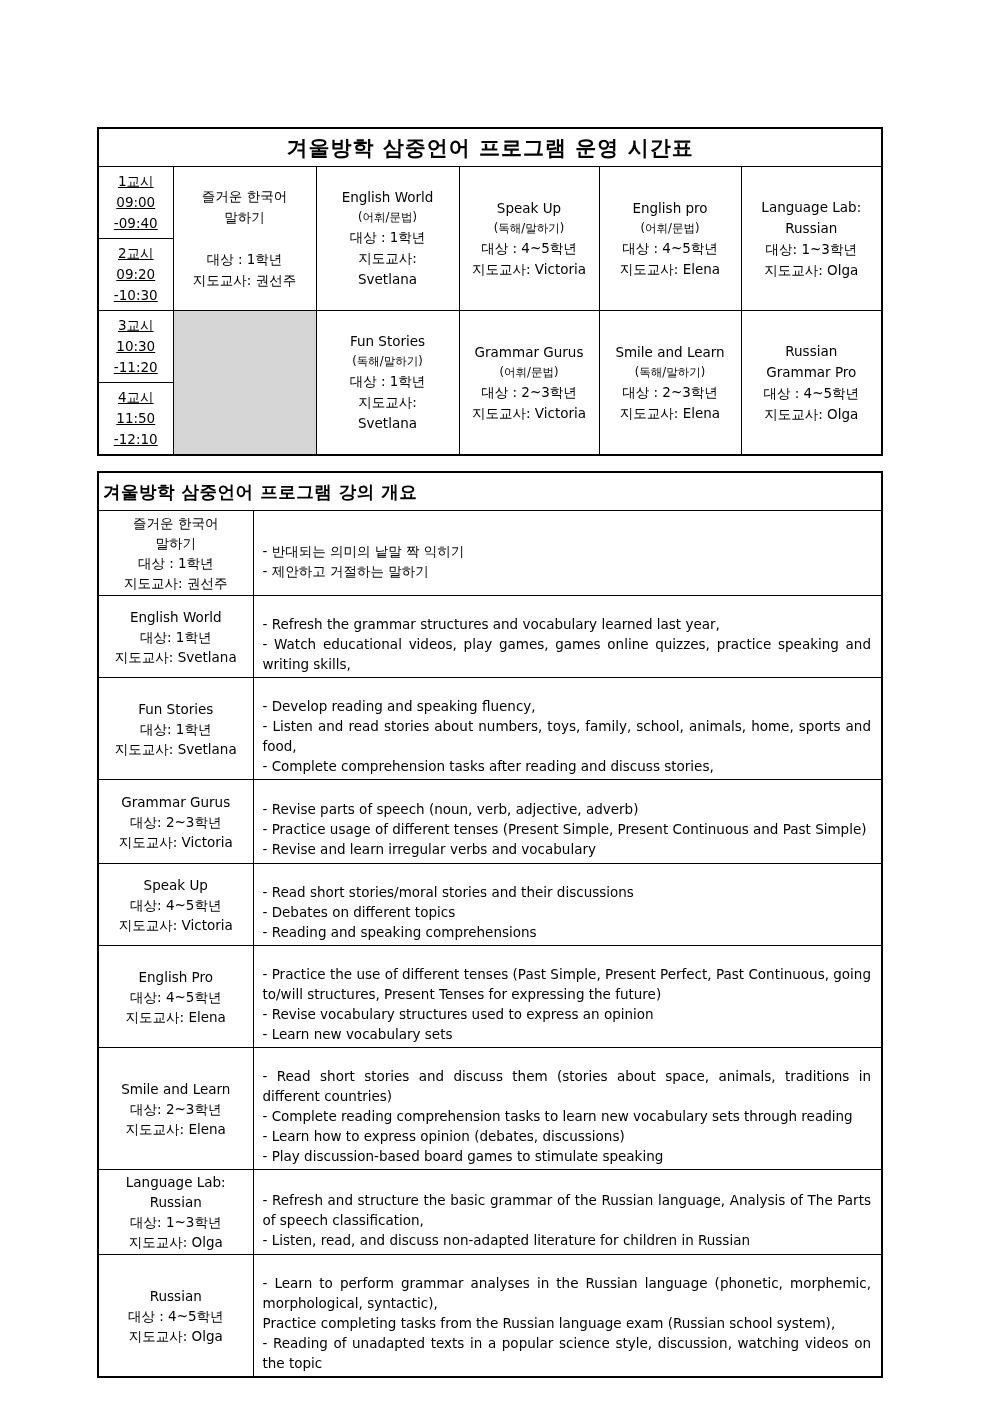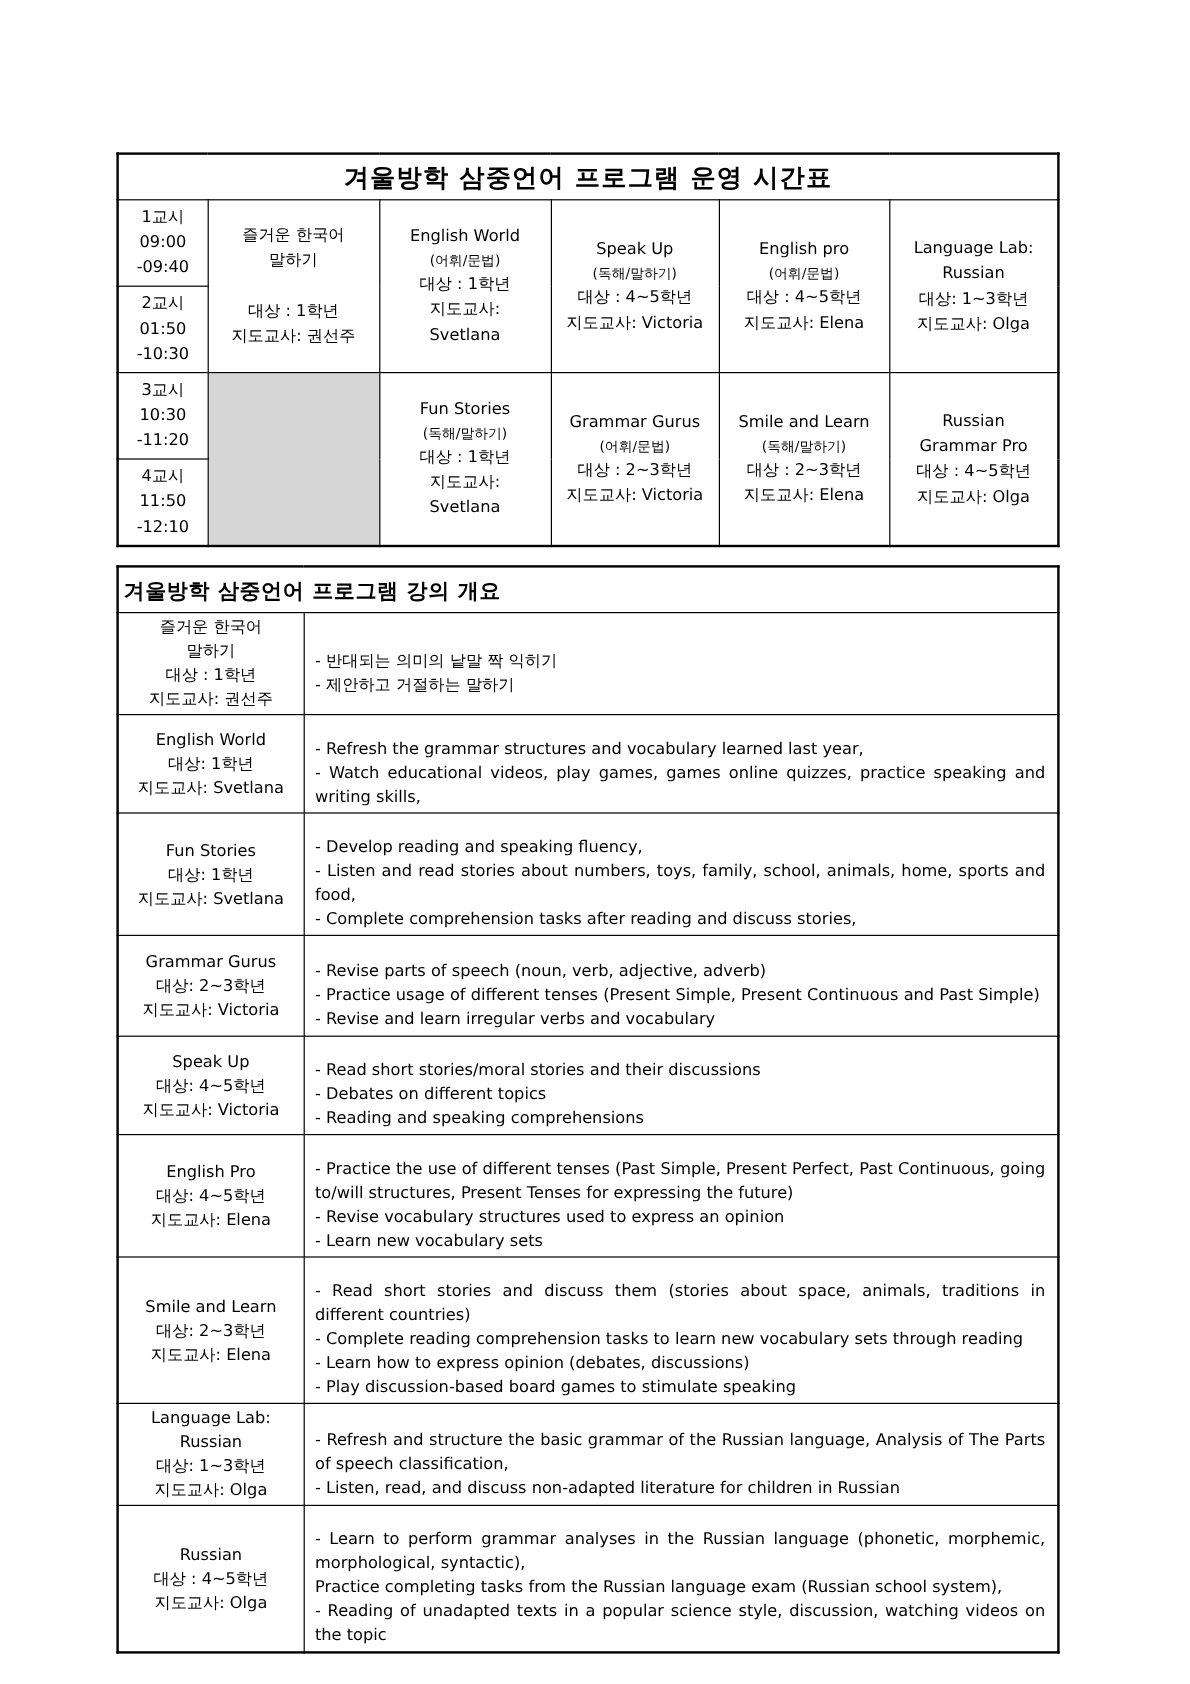--- a/index.html
+++ b/index.html
@@ -11,21 +11,21 @@
   .doc-area{position:absolute;left:97px;top:127px;width:784px;}
   table{border-collapse:collapse;table-layout:fixed;width:784px;border:2px solid #000;}
   td{border:1px solid #000;vertical-align:middle;padding:4px;overflow:hidden;}
   .pre{white-space:pre-line;}
   
   .sch-title{
     font-size:21px;font-weight:bold;text-align:center;height:29px;
     letter-spacing:1px;
   }
   .time-cell{
-    font-size:13.5px;text-align:center;line-height:21px;
+    font-size:13.5px;text-align:center;line-height:21px;text-decoration:underline;
   }
   .slot-cell{font-size:13.5px;text-align:center;line-height:21px;}
   .slot-cell .cname{display:block;white-space:pre-line;}
   .slot-cell .csub{display:block;font-size:11.5px;white-space:pre-line;line-height:19px;}
   .slot-cell .cinfo{display:block;white-space:pre-line;}
   .slot-cell .gap-top{margin-top:21px;}
   .shaded{background:#d6d6d6;}
   
   .ovr-title{font-size:17.5px;font-weight:bold;height:29px;letter-spacing:0.5px;}
   .ovr-note{font-size:13.5px;font-weight:bold;text-align:center;height:24px;}
@@ -89,21 +89,21 @@
       <td class="slot-cell" rowspan="2">
         <span class="cname">Language Lab:
 Russian</span>
             <span class="csub"></span>
             <span class="cinfo">대상: 1~3학년
 지도교사: Olga</span>
       </td>
     </tr>
     <tr style="height:66px;">
       <td class="time-cell pre">2교시
-01:50
+09:20
 -10:30</td>
     </tr>
     <tr style="height:63px;">
       <td class="time-cell pre">3교시
 10:30
 -11:20</td>
       <td class="shaded" rowspan="2"></td>
       <td class="slot-cell" rowspan="2">
         <span class="cname">Fun Stories</span>
             <span class="csub">(독해/말하기)</span>

